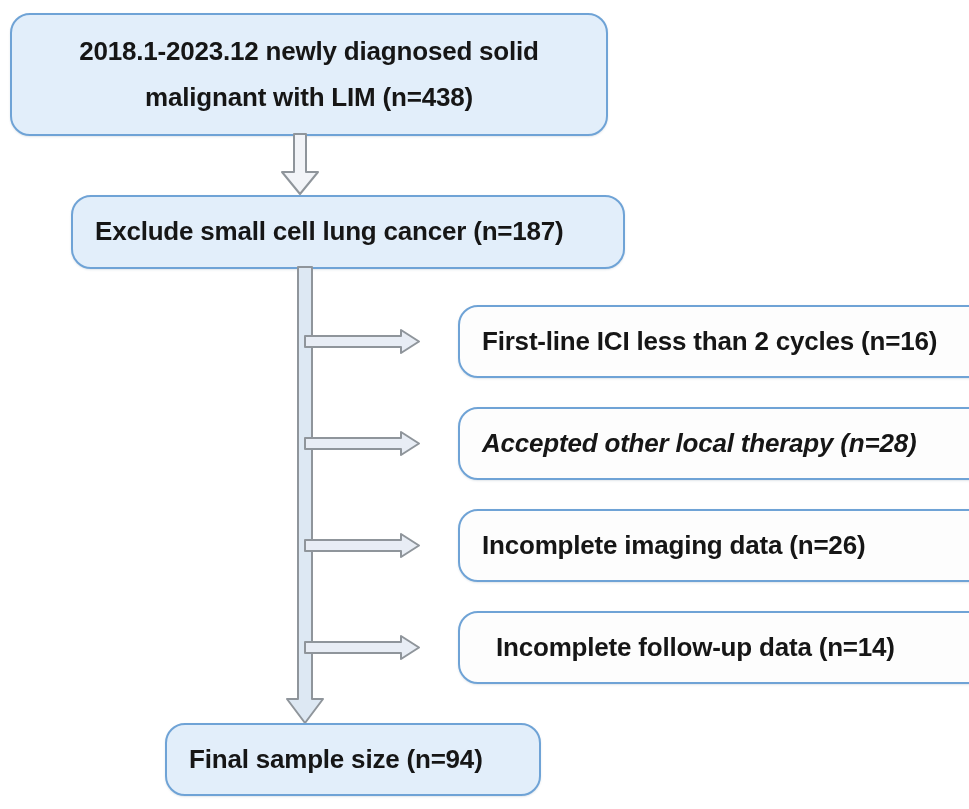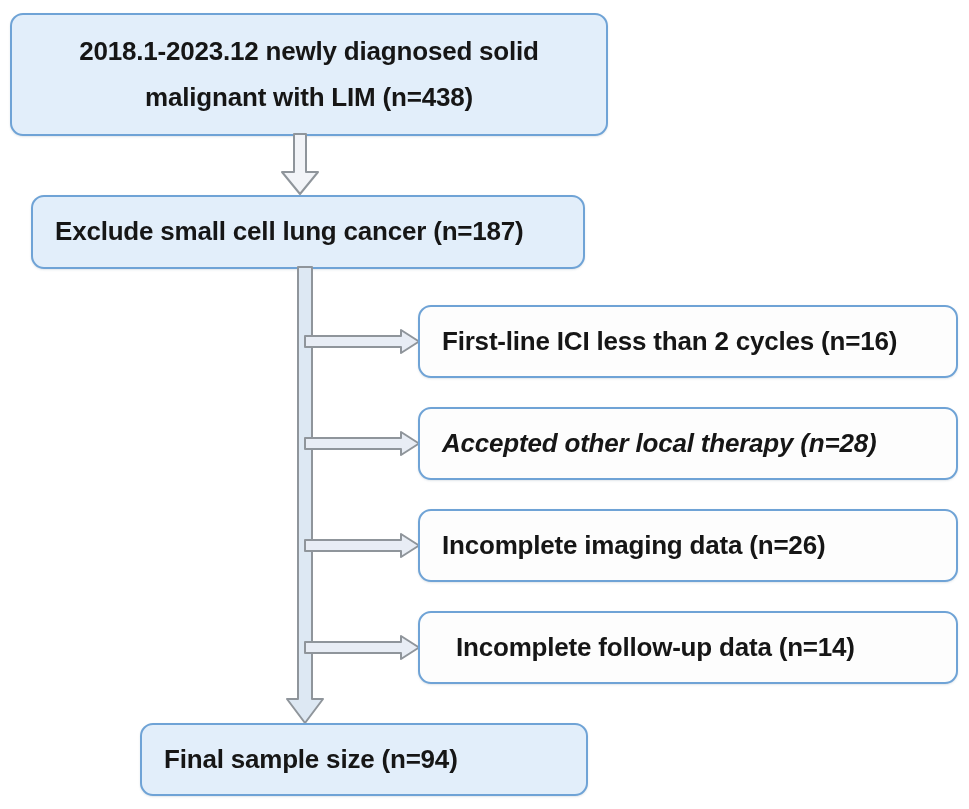--- a/index.html
+++ b/index.html
@@ -17,21 +17,21 @@
     height: 809px;
     background: #ffffff;
     overflow: hidden;
   }
 
   
   .node {
     position: absolute;
     box-sizing: border-box;
     border: 2px solid #6fa3d6;
-    border-radius: 13px;
+    border-radius: 20px;
     display: flex;
     align-items: center;
     justify-content: center;
     text-align: center;
     color: #161616;
     font-weight: 700;
     letter-spacing: -0.2px;
     line-height: 1.75;
     font-size: 26px;
     box-shadow: 0 1px 2px rgba(120,140,160,0.22);
@@ -39,31 +39,32 @@
   .node.fill-blue {
     background: #e2eefa;
   }
   .node.fill-white {
     background: #fdfdfd;
   }
   .node.left-align {
     justify-content: flex-start;
     padding-left: 22px;
     text-align: left;
+    margin-left: 40px;
   }
   .node .label {
     display: block;
     width: 100%;
     white-space: pre-line;
   }
 
   
   #node-cohort      { left: 10px;  top: 13px;  width: 598px; height: 123px; }
   #node-exclude-sclc{ left: 31px;  top: 195px; width: 554px; height: 74px;  }
-  #node-final       { left: 140px; top: 723px; width: 448px; height: 73px;  }
+  #node-final       { left: 125px; top: 723px; width: 376px; height: 73px;  }
 
   .node-exclusion   { left: 418px; width: 540px; height: 73px; }
   #node-excl-0 { top: 305px; }
   #node-excl-1 { top: 407px; font-style: italic; }
   #node-excl-2 { top: 509px; }
   #node-excl-3 { top: 611px; padding-left: 36px; }
 
   
   .arrow { position: absolute; }
   .arrow svg { display: block; overflow: visible; }

